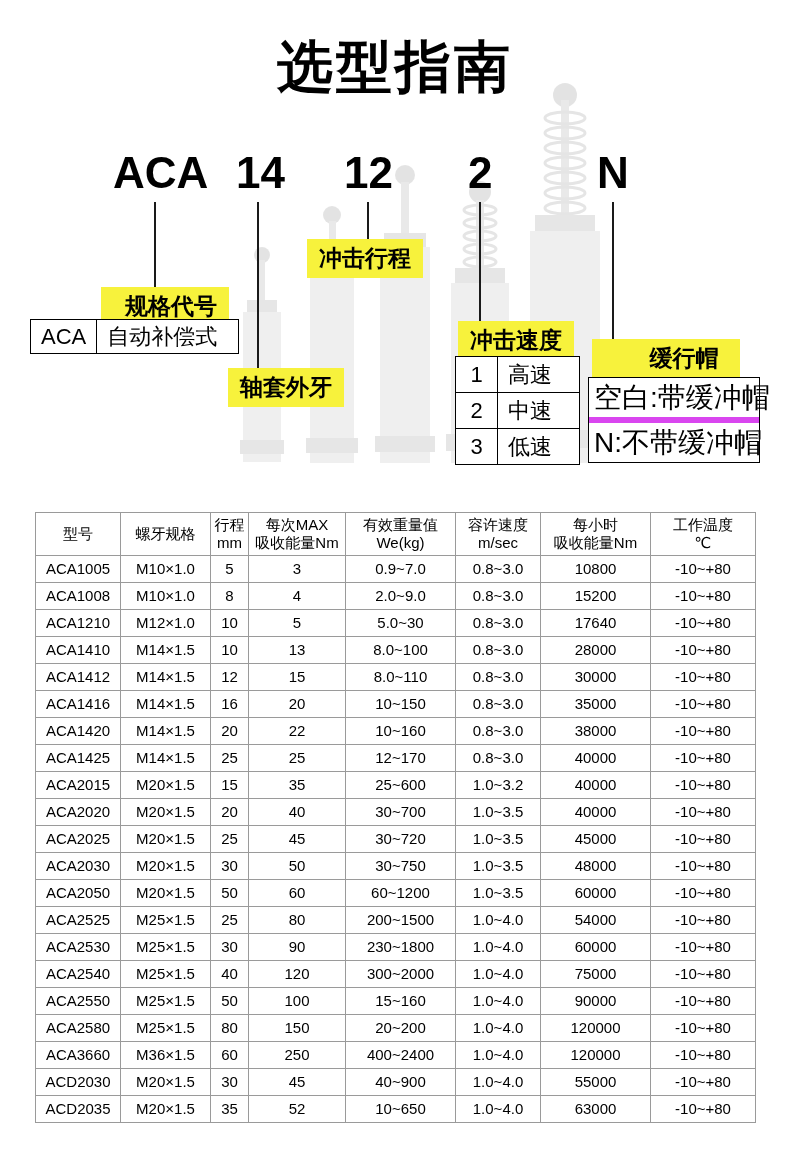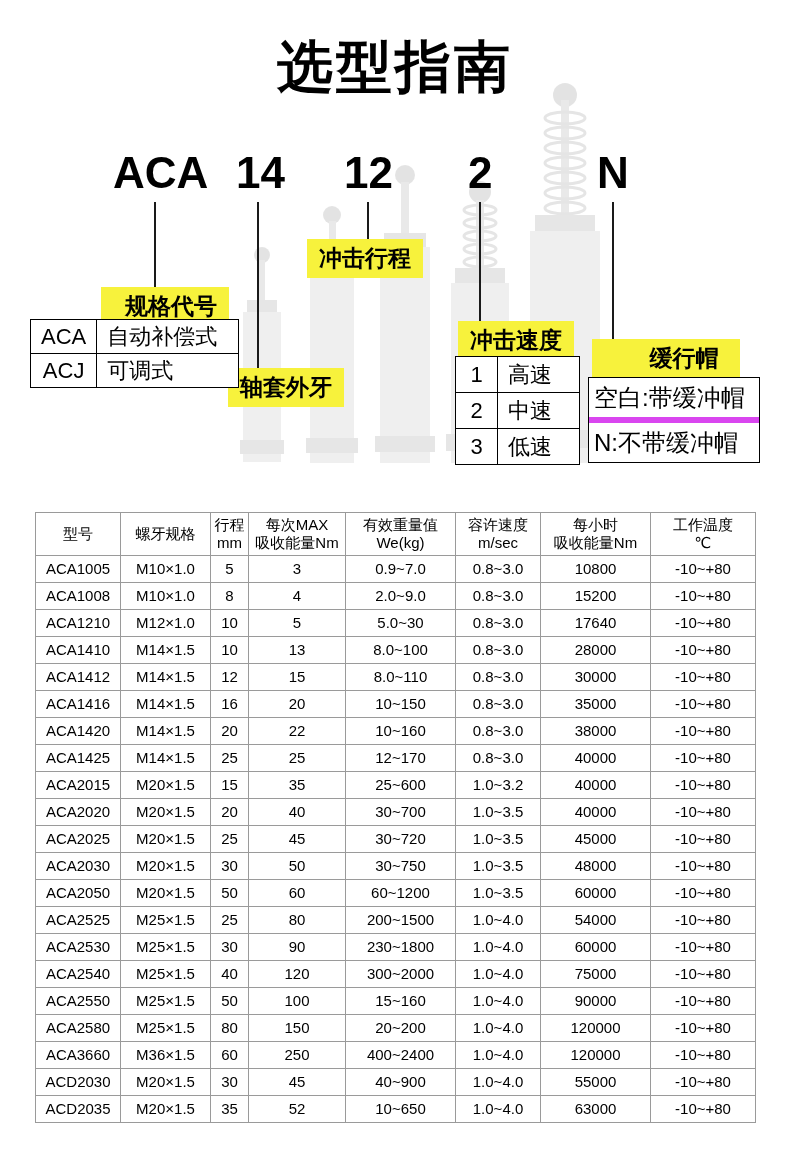--- a/index.html
+++ b/index.html
@@ -36,21 +36,21 @@
   #spec-code-table { left:30px; top:319px; }
   #spec-code-table .c1 { width:58px; text-align:center; }
   #spec-code-table .c2 { width:142px; text-align:left; }
   #speed-table { left:455px; top:356px; }
   #speed-table td { height:36px; }
   #speed-table .c1 { width:42px; text-align:center; }
   #speed-table .c2 { width:82px; text-align:left; }
 
   .cap-box { position:absolute; left:588px; top:377px; width:172px; border:1px solid #000;
              background:#fff; z-index:2; }
-  .cap-row { font-size:24px; line-height:39px; padding-left:5px; white-space:nowrap; }
+  .cap-row { font-size:28px; line-height:39px; padding-left:5px; white-space:nowrap; }
   .cap-row + .cap-row { border-top:6px solid #d946ef; }
 
   #spec-table { position:absolute; left:35px; top:512px; width:720px; border-collapse:collapse;
                 table-layout:fixed; background:#fff; z-index:2; font-size:15px; }
   #spec-table th, #spec-table td { border:1px solid var(--tb); text-align:center; font-weight:400; }
   #spec-table th { padding:3px 1px; line-height:18px; }
   #spec-table td { height:26px; line-height:26px; padding:0 1px; white-space:nowrap; }
 </style>
 </head>
 <body>
@@ -135,24 +135,20 @@
   <div class="hl-label" id="lbl-sleeve">轴套外牙</div>
   <div class="hl-label" id="lbl-speed">冲击速度</div>
   <div class="hl-label" id="lbl-cap">缓行帽</div>
 
   <table class="mini-table" id="spec-code-table">
     <tbody>
         <tr>
       <td class="c1">ACA</td>
       <td class="c2">自动补偿式</td>
     </tr>
-    <tr>
-      <td class="c1">ACJ</td>
-      <td class="c2">可调式</td>
-    </tr>
   </tbody>
     </table>
 
   <table class="mini-table" id="speed-table">
     <tbody>
         <tr>
       <td class="c1">1</td>
       <td class="c2">高速</td>
     </tr>
     <tr>

